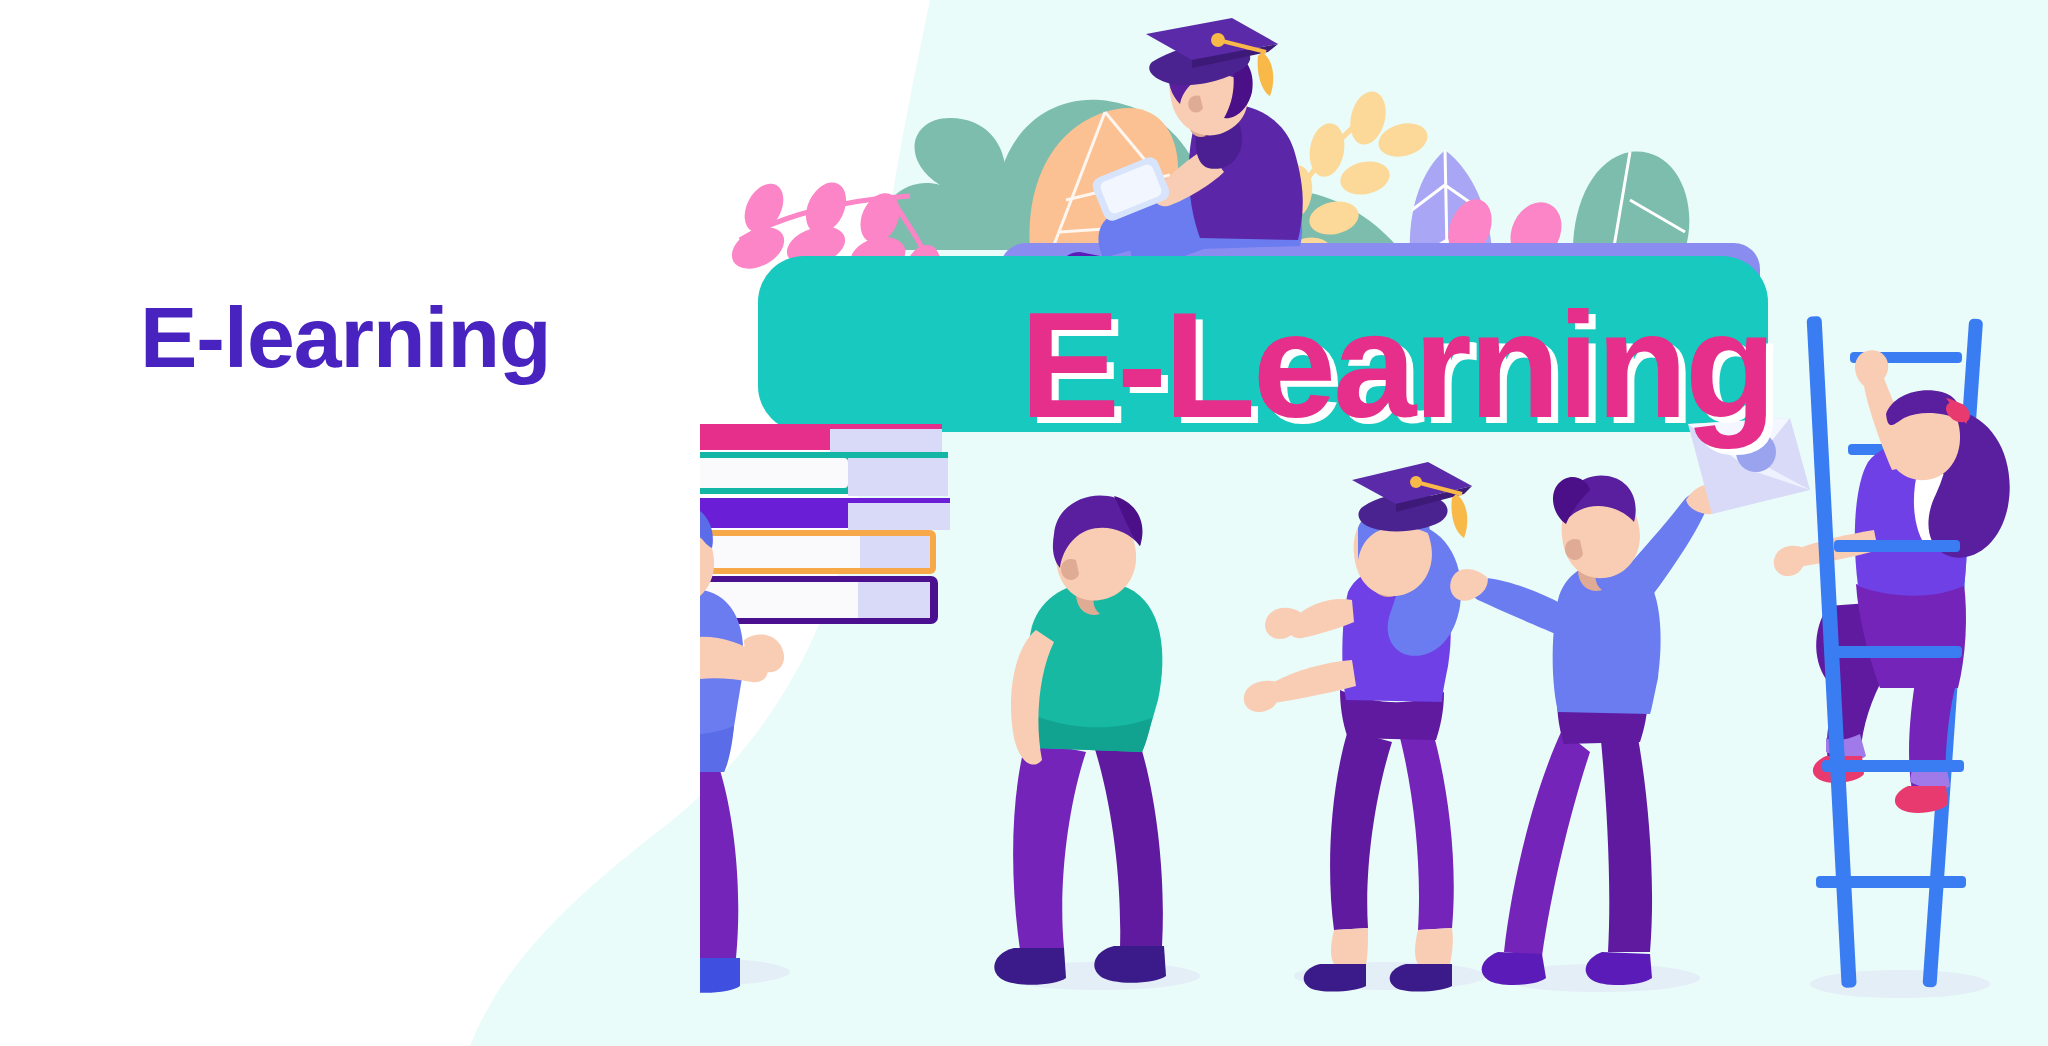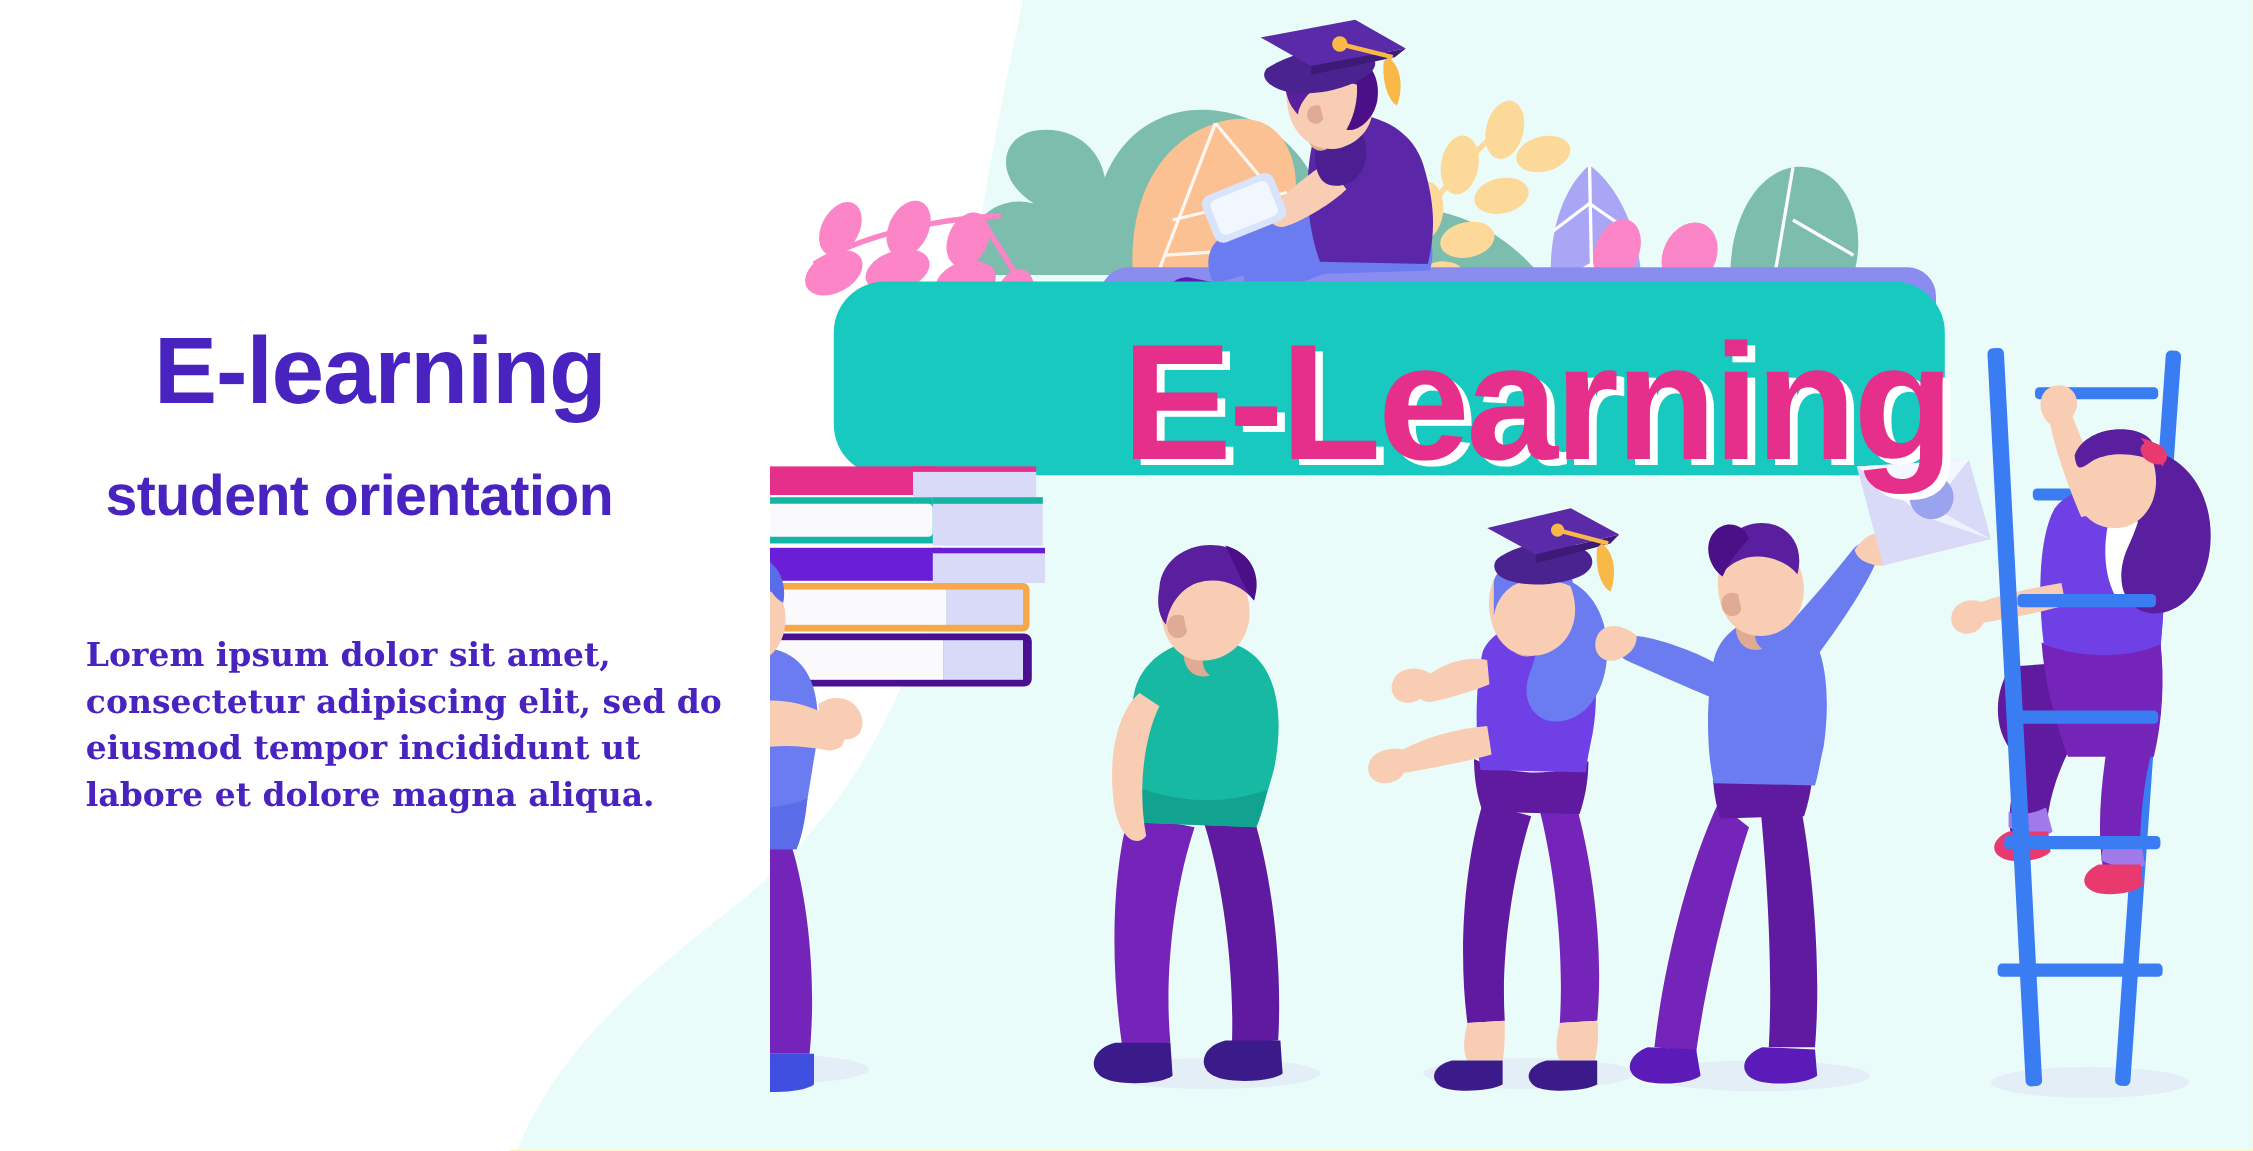--- a/index.html
+++ b/index.html
@@ -1,19 +1,19 @@
 <!DOCTYPE html>
 <html><head>
 <meta charset="utf-8">
 <title>E-learning banner</title>
 <style>
   html,body{margin:0;padding:0;background:#ffffff;}
   body{width:2048px;height:1046px;overflow:hidden;
        font-family:"Liberation Sans","DejaVu Sans",sans-serif;}
-  .stage{position:relative;width:2048px;height:1046px;background:#fde047;overflow:hidden;}
+  .stage{position:relative;width:2048px;height:1046px;background:#fef9c3;overflow:hidden;}
 
   
   .bg-blob{position:absolute;inset:0;width:2048px;height:1046px;}
 
   
   .copy{position:absolute;left:0;top:0;width:700px;height:1046px;}
   .title{position:absolute;left:140px;top:236px;
          font-size:86px;font-weight:700;letter-spacing:-1px;
          color:#4823c0;line-height:1;white-space:nowrap;}
   .subtitle{position:absolute;left:96px;top:382px;
@@ -46,22 +46,20 @@
 
   <svg class="bg-blob" viewBox="0 0 2048 1046" xmlns="http://www.w3.org/2000/svg">
     <rect x="0" y="0" width="2048" height="1046" fill="#ffffff"></rect>
     <path d="M2048,0 L930,0 C905,120 878,250 872,380
              C862,580 790,730 660,830
              C560,907 500,970 470,1046 L2048,1046 Z" fill="#e9fcfa"></path>
   </svg>
 
   <div class="copy">
     <h1 class="title">E-learning</h1>
-    <h2 class="subtitle">student orientation</h2>
-    <p class="body-copy">Lorem ipsum dolor sit amet, consectetur adipiscing elit, sed do eiusmod tempor incididunt ut labore et dolore magna aliqua.</p>
   </div>
 
   <div class="art">
     <svg width="1348" height="1046" viewBox="0 0 1348 1046" xmlns="http://www.w3.org/2000/svg">
 
       <defs>
         <clipPath id="bannerClip">
           <rect x="55" y="250" width="1020" height="180"></rect>
         </clipPath>
       </defs>

